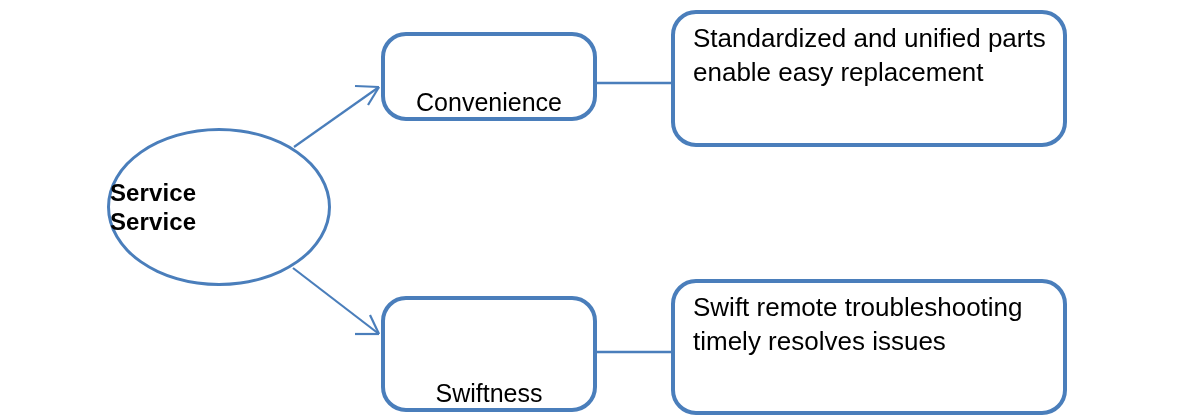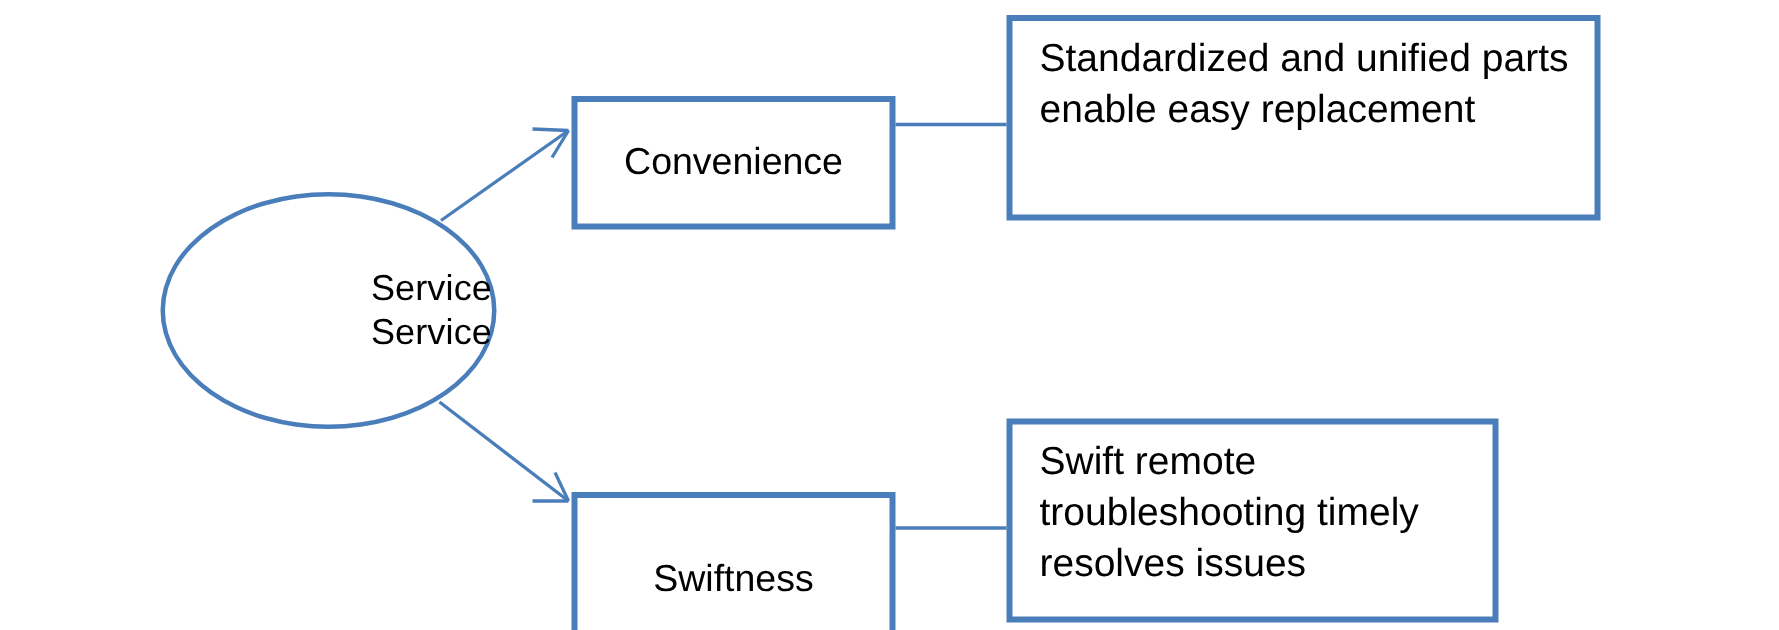--- a/index.html
+++ b/index.html
@@ -25,41 +25,42 @@
     top: 0;
     width: 1186px;
     height: 420px;
     pointer-events: none;
   }
   .node {
     position: absolute;
     box-sizing: border-box;
     background: #ffffff;
     display: flex;
+    border-radius: 25px;
   }
   .ellipse {
     border: 3px solid #4a7ebb;
     border-radius: 50%;
     align-items: center;
-    justify-content: flex-end;
+    justify-content: flex-start;
     text-align: center;
+    font-weight: bold;
   }
   .ellipse .label {
     font-size: 24px;
     color: #000000;
     line-height: 1.22;
     letter-spacing: 0.1px;
   }
   .box {
     border: 4px solid #4a7ebb;
   }
   .box-center {
-    align-items: center;
+    align-items: flex-end;
     justify-content: center;
-    margin-top: 32px;
   }
   .box-center .label {
     font-size: 25px;
     color: #000000;
     text-align: center;
   }
   .box-text {
     align-items: flex-start;
     justify-content: flex-start;
     padding: 8px 12px 8px 18px;
@@ -69,21 +70,21 @@
     color: #000000;
     line-height: 1.30;
     text-align: left;
   }
 
   
   #node-service-center { left: 107px;  top: 128px; width: 224px; height: 158px; }
   #node-convenience    { left: 381px;  top: 32px;  width: 216px; height: 89px;  }
   #node-swiftness      { left: 381px;  top: 296px; width: 216px; height: 116px;  }
   #node-convenience-detail { left: 671px; top: 10px;  width: 396px; height: 137px; }
-  #node-swiftness-detail   { left: 671px; top: 279px; width: 328px; height: 136px; }
+  #node-swiftness-detail   { left: 671px; top: 279px; width: 396px; height: 136px; }
 </style>
 </head>
 <body>
 
 <div id="diagram">
 
   <svg id="connectors" viewBox="0 0 1186 420" width="1186" height="420" xmlns="http://www.w3.org/2000/svg">
 
     <g>
       <line x1="294" y1="147" x2="379" y2="87" stroke="#4a7ebb" stroke-width="2.2"></line>

